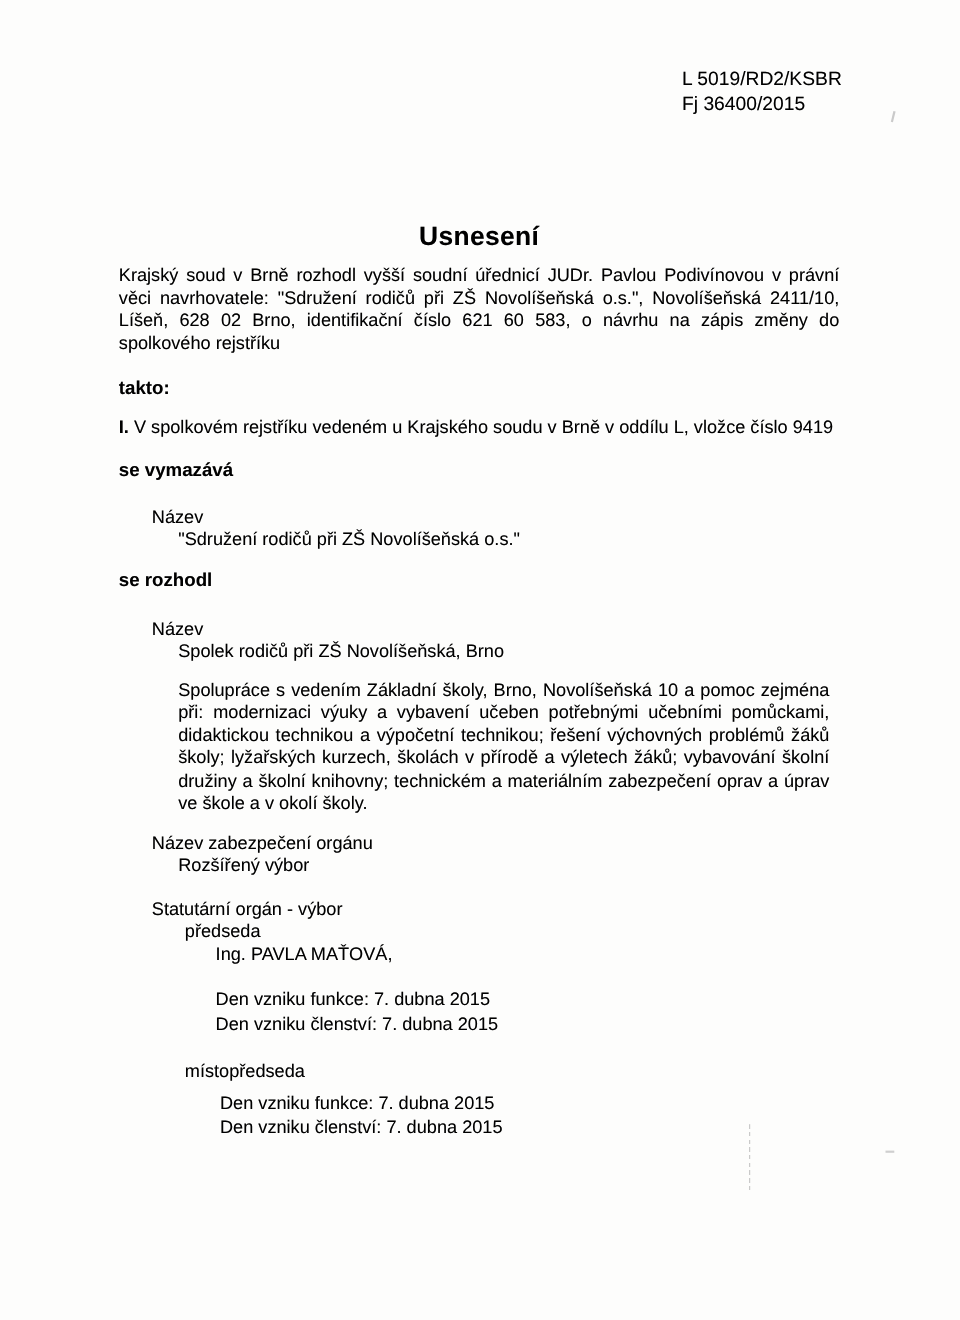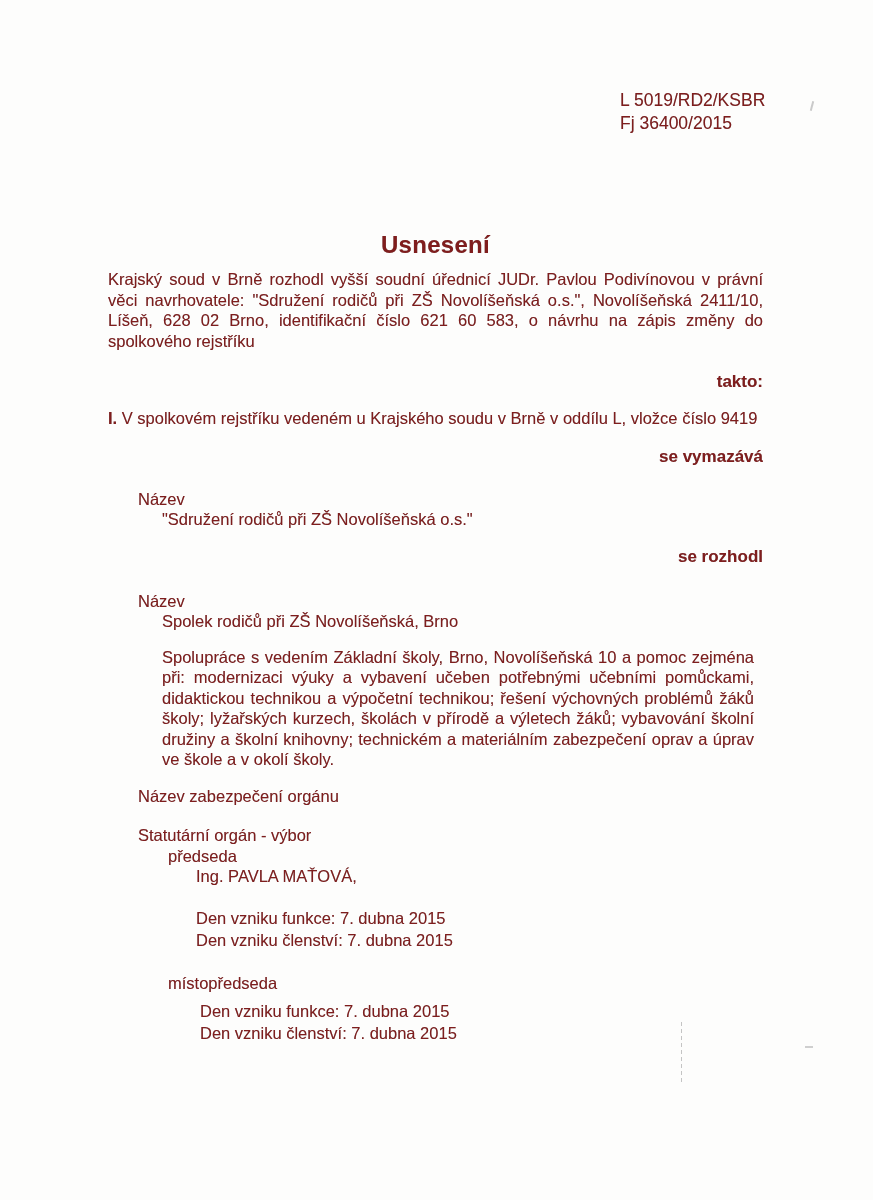--- a/index.html
+++ b/index.html
@@ -7,23 +7,23 @@
     padding: 0;
     background: #fdfdfc;
   }
   .page {
     position: relative;
     width: 873px;
     height: 1200px;
     margin: 0 auto;
     background: #fdfdfc;
     box-sizing: border-box;
-    padding: 89px 110px 0 108px;
+    padding: 60px 110px 0 108px;
     font-family: "Liberation Sans", "DejaVu Sans", sans-serif;
-    color: #7f1d1d;
+    color: #000000;
     font-size: 16.5px;
     line-height: 20.5px;
     text-shadow: 0 0 0.5px rgba(70,70,70,0.45);
     overflow: hidden;
   }
 
   .ref-block {
     margin-left: 512px;
     font-size: 17.5px;
     line-height: 23px;
@@ -41,21 +41,21 @@
 
   .para {
     margin: 0;
     text-align: justify;
     text-justify: inter-word;
   }
   .intro { margin-top: 13px; }
   .ruling { margin-top: 16px; }
 
   .center-bold {
-    text-align: right;
+    text-align: left;
     font-weight: bold;
     font-size: 17px;
     line-height: 20px;
   }
   .takto      { margin-top: 21px; }
   .vymazava   { margin-top: 18px; }
   .zapisuje   { margin-top: 17px; }
 
   .field { margin-top: 22px; }
   .field.f-nazev2   { margin-top: 24px; }
@@ -133,20 +133,21 @@
     <div class="field-label">Název</div>
     <div class="field-value">Spolek rodičů při ZŠ Novolíšeňská, Brno</div>
   </div>
 
   <div class="field f-ucel">
     <div class="field-value para-value">Spolupráce s vedením Základní školy, Brno, Novolíšeňská 10 a pomoc zejména při: modernizaci výuky a vybavení učeben potřebnými učebními pomůckami, didaktickou technikou a výpočetní technikou; řešení výchovných problémů žáků školy; lyžařských kurzech, školách v přírodě a výletech žáků; vybavování školní družiny a školní knihovny; technickém a materiálním zabezpečení oprav a úprav ve škole a v okolí školy.</div>
   </div>
 
   <div class="field f-organ">
     <div class="field-label">Název zabezpečení orgánu</div>
+    <div class="field-value">Rozšířený výbor</div>
   </div>
 
   <div class="field f-statutar">
     <div class="field-label">Statutární orgán - výbor</div>
 
     <div class="member member-1">
       <div class="member-role">předseda</div>
       <div class="member-name">Ing. PAVLA MAŤOVÁ,</div>
       <div class="member-dates">
         <div>Den vzniku funkce: 7. dubna 2015</div>

